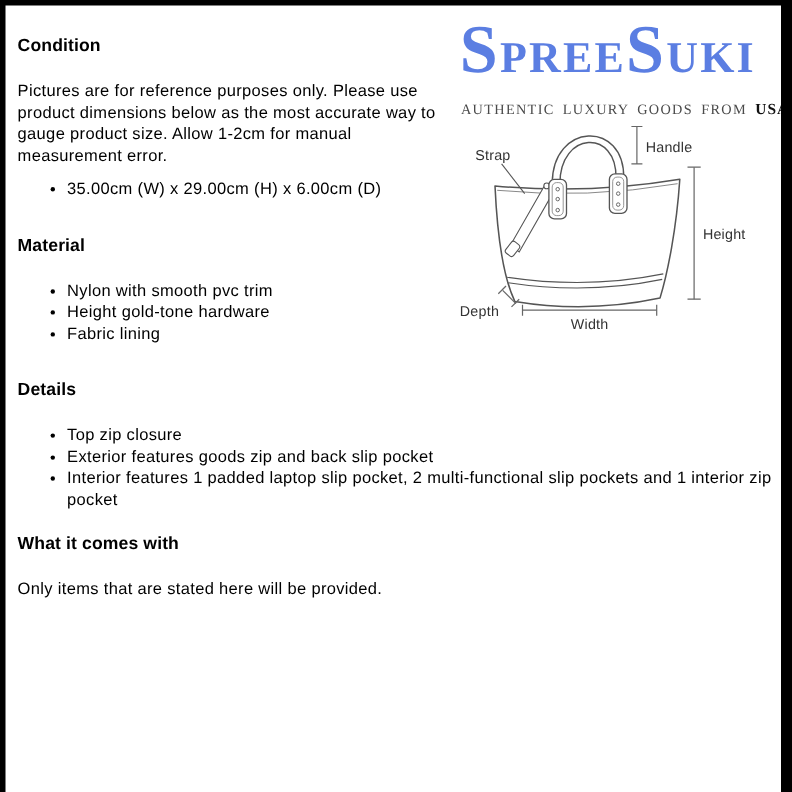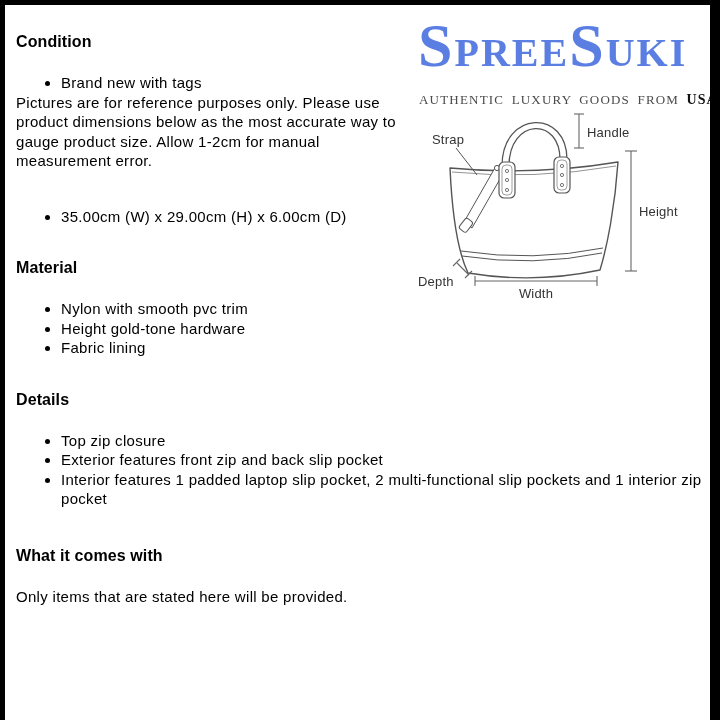--- a/index.html
+++ b/index.html
@@ -66,32 +66,32 @@
   
   h3 {
     font-size: 16px;
     line-height: 19px;
     margin: 32px 0 22px 0;
     font-weight: bold;
     letter-spacing: 0.1px;
   }
   h3.first { margin-top: 12px; }
   h3.mt-lg { }
-  h3.mt-sm { margin-top: 37px; }
+  h3.mt-sm { margin-top: 21px; }
   p, li {
     font-size: 15px;
     line-height: 19.5px;
     letter-spacing: 0.3px;
     margin: 0;
   }
   ul {
     margin: 0;
     padding-left: 45px;
   }
-  ul.spaced { margin-top: 36px; }
+  ul.spaced { margin-top: 11px; }
   .size-para { max-width: 394px; }
   .footer-note { margin-top: 18px; }
 </style>
 </head>
 <body>
 
 <div class="page">
 
   <div class="media-col">
     <div class="logo">
@@ -158,40 +158,37 @@
         <line x1="55" y1="176" x2="62" y2="169"></line>
       </g>
       <text x="8" y="184">Depth</text>
 
       <text x="22" y="42">Strap</text>
       <line x1="46" y1="46" x2="67" y2="73" stroke="#555555" stroke-width="1"></line>
     </svg>
   </div>
 
   <h3 class="first">Condition</h3>
-  <ul>
-    <li>Brand new with tags</li>
-  </ul>
 
   <p class="size-para">Pictures are for reference purposes only. Please use product dimensions below as the most accurate way to gauge product size. Allow 1-2cm for manual measurement error.</p>
   <ul class="spaced">
     <li>35.00cm (W) x 29.00cm (H) x 6.00cm (D)</li>
   </ul>
 
   <h3>Material</h3>
   <ul>
     <li>Nylon with smooth pvc trim</li>
     <li>Height gold-tone hardware</li>
     <li>Fabric lining</li>
   </ul>
 
   <h3 class="mt-lg">Details</h3>
   <ul>
     <li>Top zip closure</li>
-    <li>Exterior features front zip and back slip pocket</li>
+    <li>Exterior features goods zip and back slip pocket</li>
     <li>Interior features 1 padded laptop slip pocket, 2 multi-functional slip pockets and 1 interior zip pocket</li>
   </ul>
 
   <h3 class="mt-sm">What it comes with</h3>
 
   <p class="footer-note">Only items that are stated here will be provided.</p>
 </div>
 
 <div class="edge edge-top"></div>
 <div class="edge edge-left"></div>

